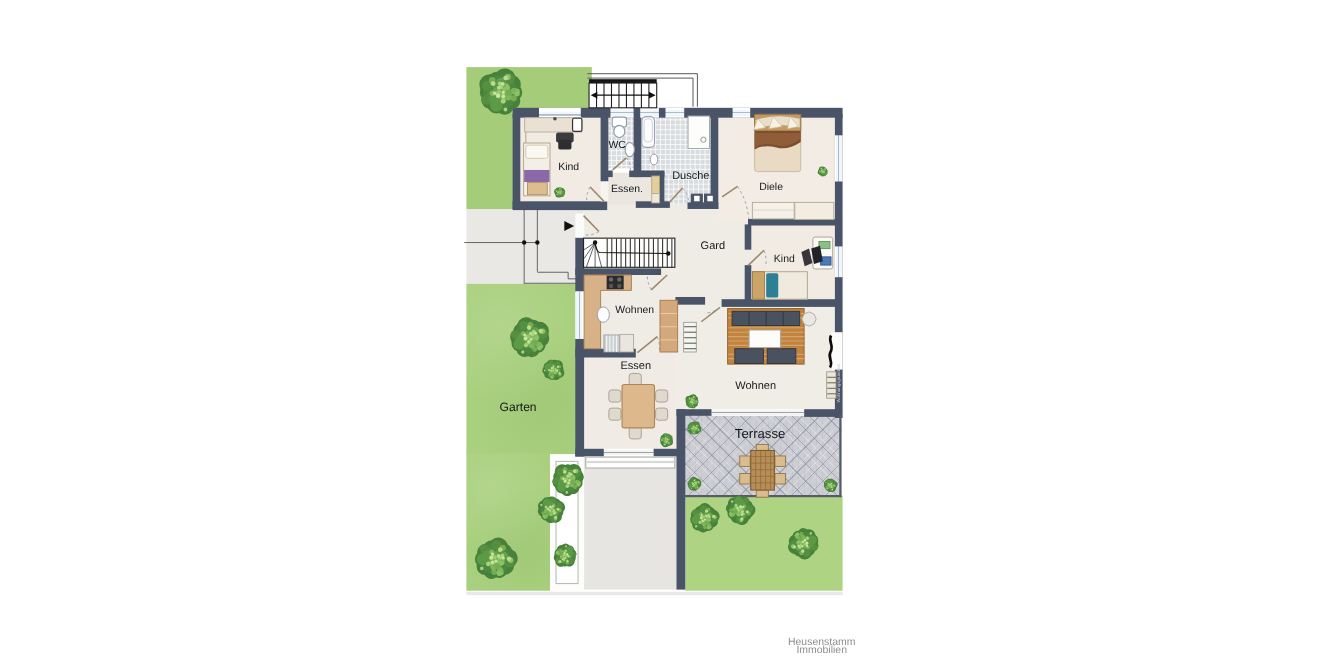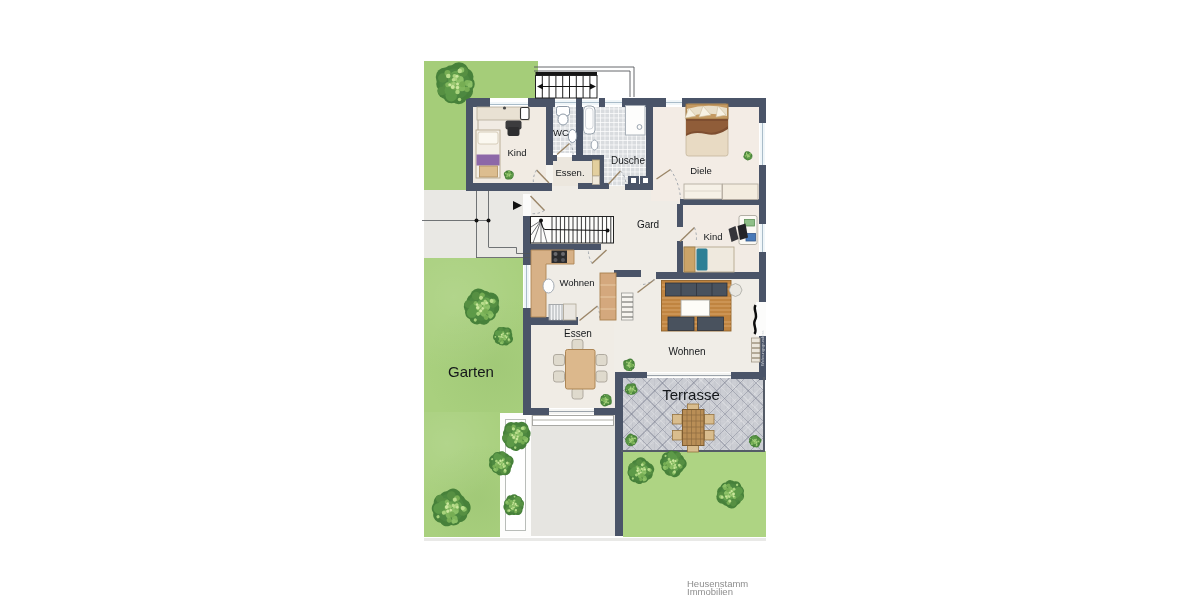--- a/index.html
+++ b/index.html
@@ -392,16 +392,16 @@
 <div class="lbl" style="left:517px;top:152px;font-size:9.5px">Kind</div>
 <div class="lbl" style="left:561px;top:132px;font-size:9.5px">WC</div>
 <div class="lbl" style="left:628px;top:160px;font-size:10px">Dusche</div>
 <div class="lbl" style="left:701px;top:170px;font-size:9.5px">Diele</div>
 <div class="lbl" style="left:570px;top:172px;font-size:9.5px">Essen.</div>
 <div class="lbl" style="left:648px;top:224px;font-size:10px">Gard</div>
 <div class="lbl" style="left:713px;top:236px;font-size:9.5px">Kind</div>
 <div class="lbl" style="left:577px;top:282px;font-size:9.5px">Wohnen</div>
 <div class="lbl" style="left:578px;top:333px;font-size:10px">Essen</div>
 <div class="lbl" style="left:687px;top:351px;font-size:10px">Wohnen</div>
-<div class="lbl" style="left:691px;top:394px;font-size:15px">Terrasse</div>
-<div class="lbl" style="left:471px;top:371px;font-size:15px">Garten</div>
-<div class="a" style="right:393px;top:580px;width:120px;text-align:left;font-size:9.5px;line-height:8px;color:#8e8e8e">Heusenstamm<br>Immobilien</div>
+<div class="lbl" style="left:691px;top:394px;font-size:12px">Terrasse</div>
+<div class="lbl" style="left:471px;top:371px;font-size:11px">Garten</div>
+<div class="a" style="right:393px;top:580px;width:120px;text-align:center;font-size:9.5px;line-height:8px;color:#8e8e8e">Heusenstamm<br>Immobilien</div>
 
 </div>
 </body></html>

